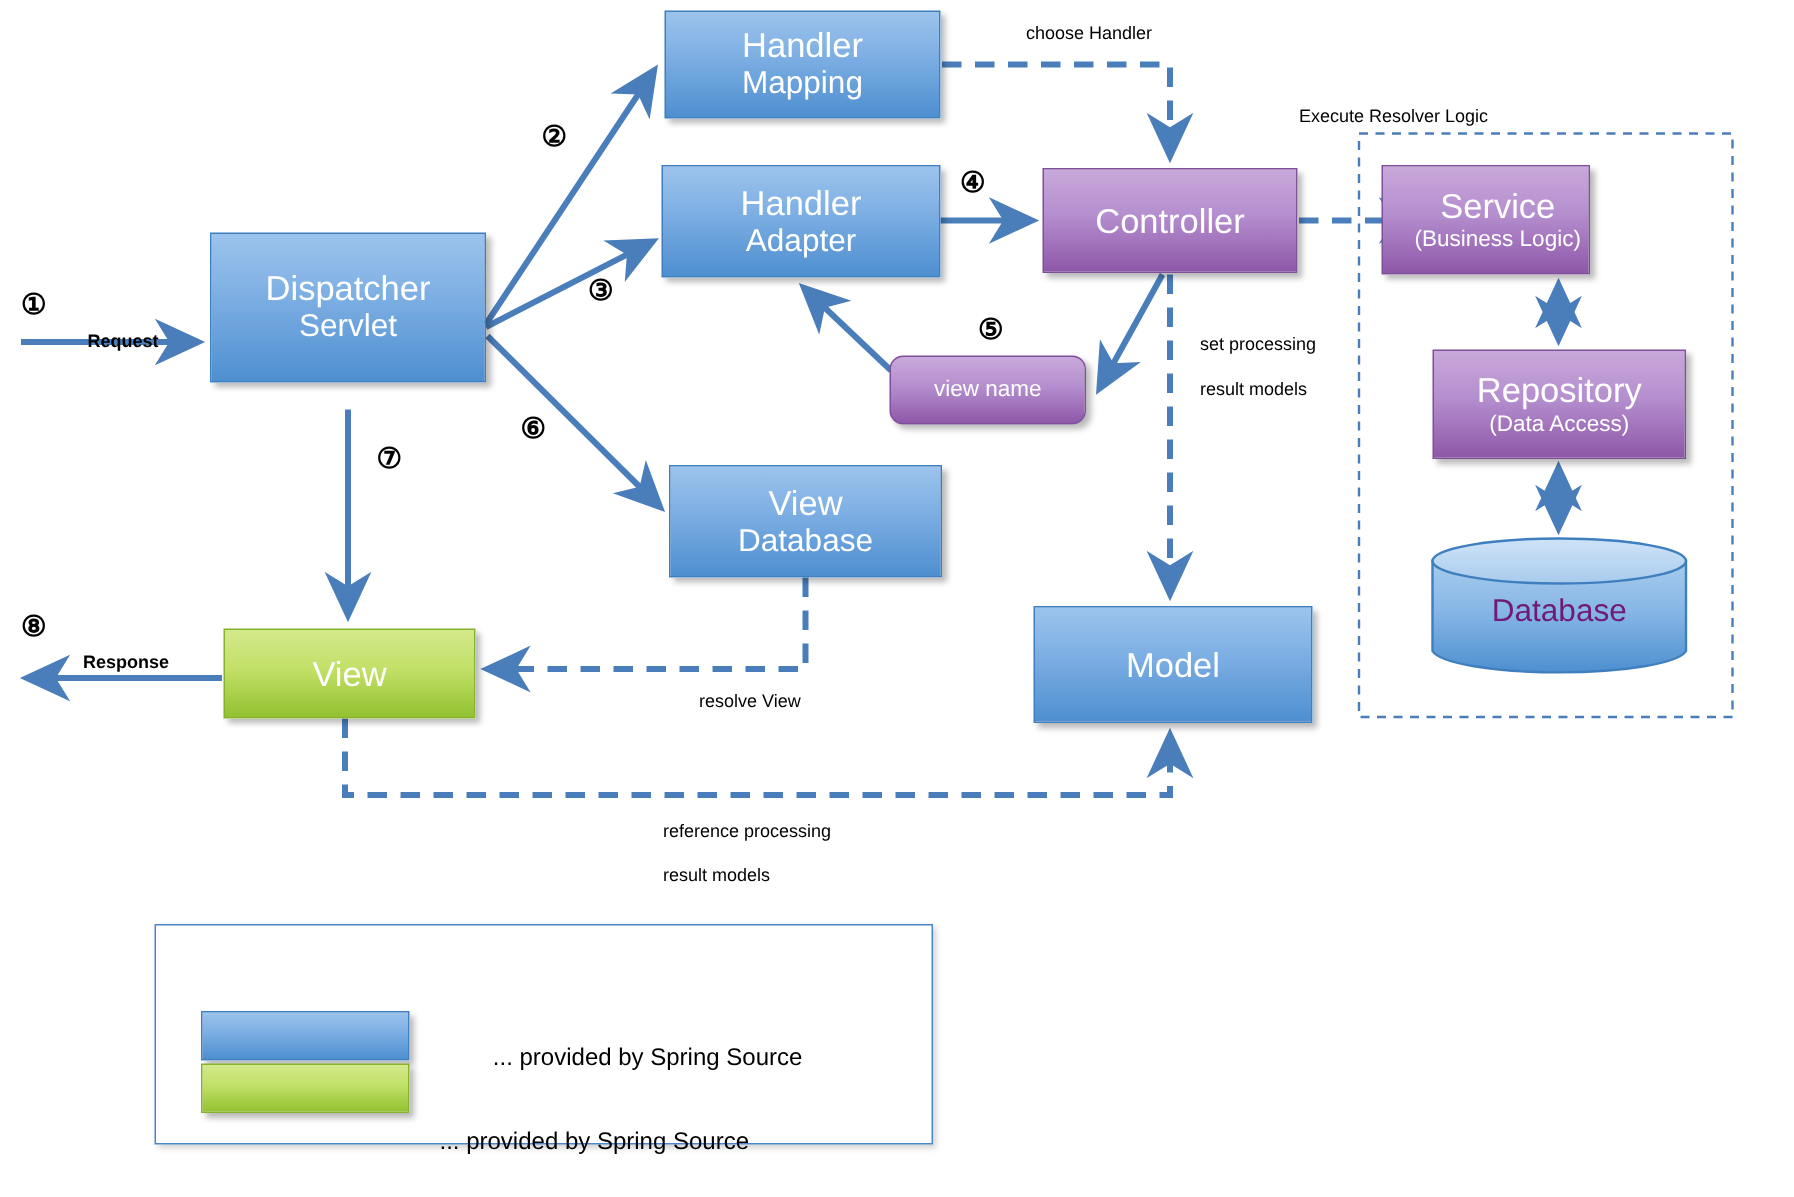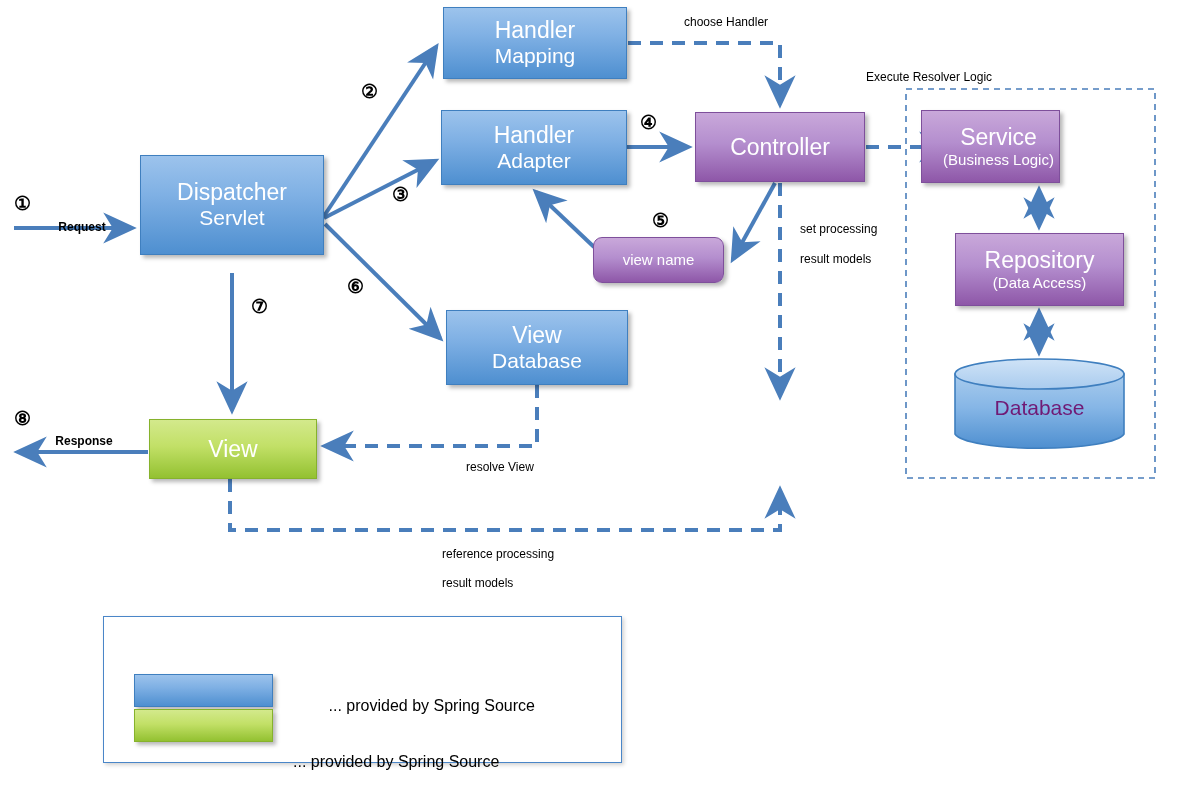--- a/index.html
+++ b/index.html
@@ -120,20 +120,23 @@
 
   <div class="node blue" style="left:446px;top:310px;width:182px;height:75px;">
     <div class="l1">View</div>
     <div class="l2">Database</div>
   </div>
 
   <div class="node green" style="left:149px;top:419px;width:168px;height:60px;">
     <div class="l1">View</div>
   </div>
 
+  <div class="node blue" style="left:689px;top:404px;width:186px;height:78px;">
+    <div class="l1">Model</div>
+  </div>
 
   <div class="node purple" style="left:921px;top:110px;width:139px;height:73px;padding-left:16px;">
     <div class="l1">Service</div>
     <div class="sub">(Business Logic)</div>
   </div>
 
   <div class="node purple" style="left:955px;top:233px;width:169px;height:73px;">
     <div class="l1">Repository</div>
     <div class="sub">(Data Access)</div>
   </div>

